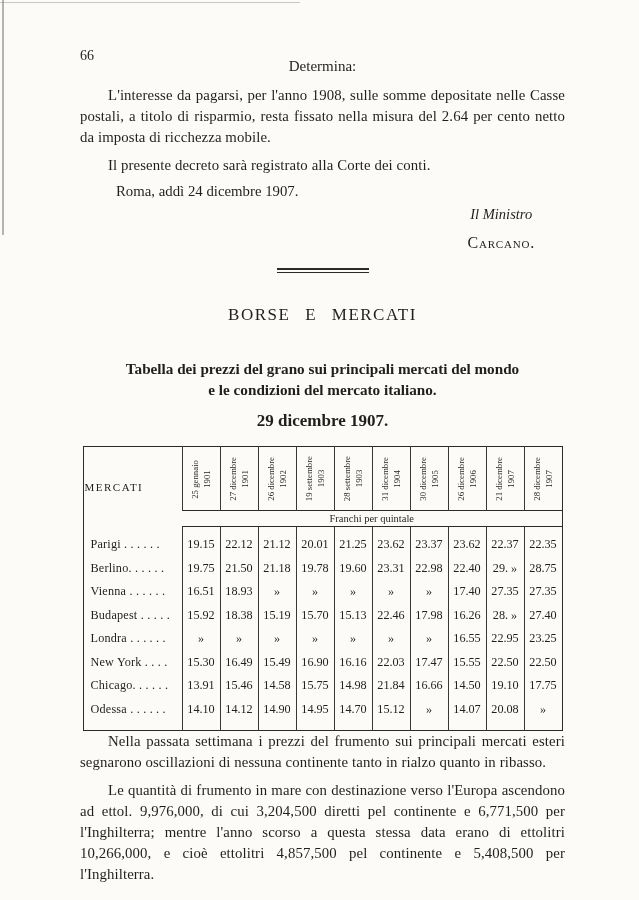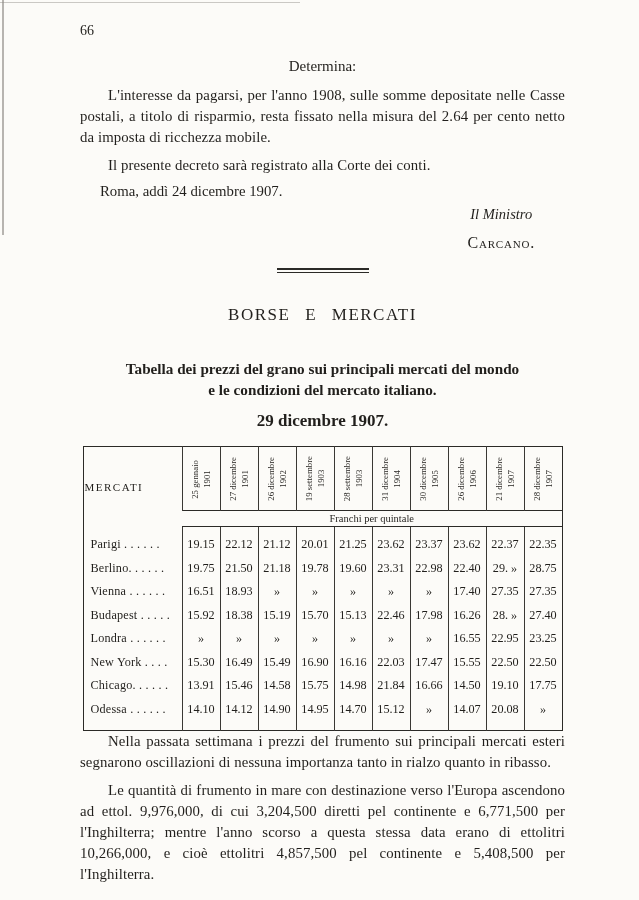--- a/index.html
+++ b/index.html
@@ -11,33 +11,33 @@
     color:#211f1c;
     font-family:"Liberation Serif", "DejaVu Serif", serif;
     box-sizing:border-box;
     padding:30px 74px 0 80px;
     overflow:hidden;
   }
   
   .edge-left  { position:absolute; left:2px; top:0; width:2px; height:235px; background:#7d7a74; opacity:.55; }
   .edge-top   { position:absolute; left:0; top:2px; width:300px; height:1px; background:#8d8a84; opacity:.45; }
 
-  .page-number { position:absolute; left:80px; top:23px; font-size:14px; }
+  .page-number { position:absolute; left:80px; top:48px; font-size:14px; }
 
   .determina { text-align:center; margin:28px 0 10px 0; font-size:15px; }
 
   p.body-text {
     margin:0 0 7px 0;
     font-size:14.8px;
     line-height:1.42;
     text-align:justify;
     text-indent:28px;
     letter-spacing:.1px;
   }
-  .dateline { margin:4px 0 0 20px; font-size:14.8px; }
+  .dateline { margin:4px 0 0 36px; font-size:14.8px; }
 
   .signature { text-align:right; margin:6px 30px 0 0; }
   .signature-inner { display:inline-block; text-align:center; }
   .minister-title { font-style:italic; font-size:14.5px; display:block; }
   .minister-name  { font-variant:small-caps; font-size:16px; letter-spacing:.8px; display:block; margin-top:11px; }
 
   .divider {
     width:92px; height:2px;
     margin:16px auto 0 auto;
     border-top:2.5px solid #2b2a27;
@@ -318,16 +318,16 @@
           <td>14.70</td>
           <td>15.12</td>
           <td>»</td>
           <td>14.07</td>
           <td>20.08</td>
           <td>»</td>
         </tr>
       </tbody>
   </table>
 
-  <p class="body-text closing">Nella passata settimana i prezzi del frumento sui principali mercati esteri segnarono oscillazioni di nessuna importanza tanto in rialzo quanto in ribasso.</p>
+  <p class="body-text closing">Nella passata settimana i prezzi del frumento sui principali mercati esteri segnarono oscillazioni di nessuna continente tanto in rialzo quanto in ribasso.</p>
   <p class="body-text">Le quantità di frumento in mare con destinazione verso l'Europa ascendono ad ettol. 9,976,000, di cui 3,204,500 diretti pel continente e 6,771,500 per l'Inghilterra; mentre l'anno scorso a questa stessa data erano di ettolitri 10,266,000, e cioè ettolitri 4,857,500 pel continente e 5,408,500 per l'Inghilterra.</p>
 
 </div>
 
 </body></html>

